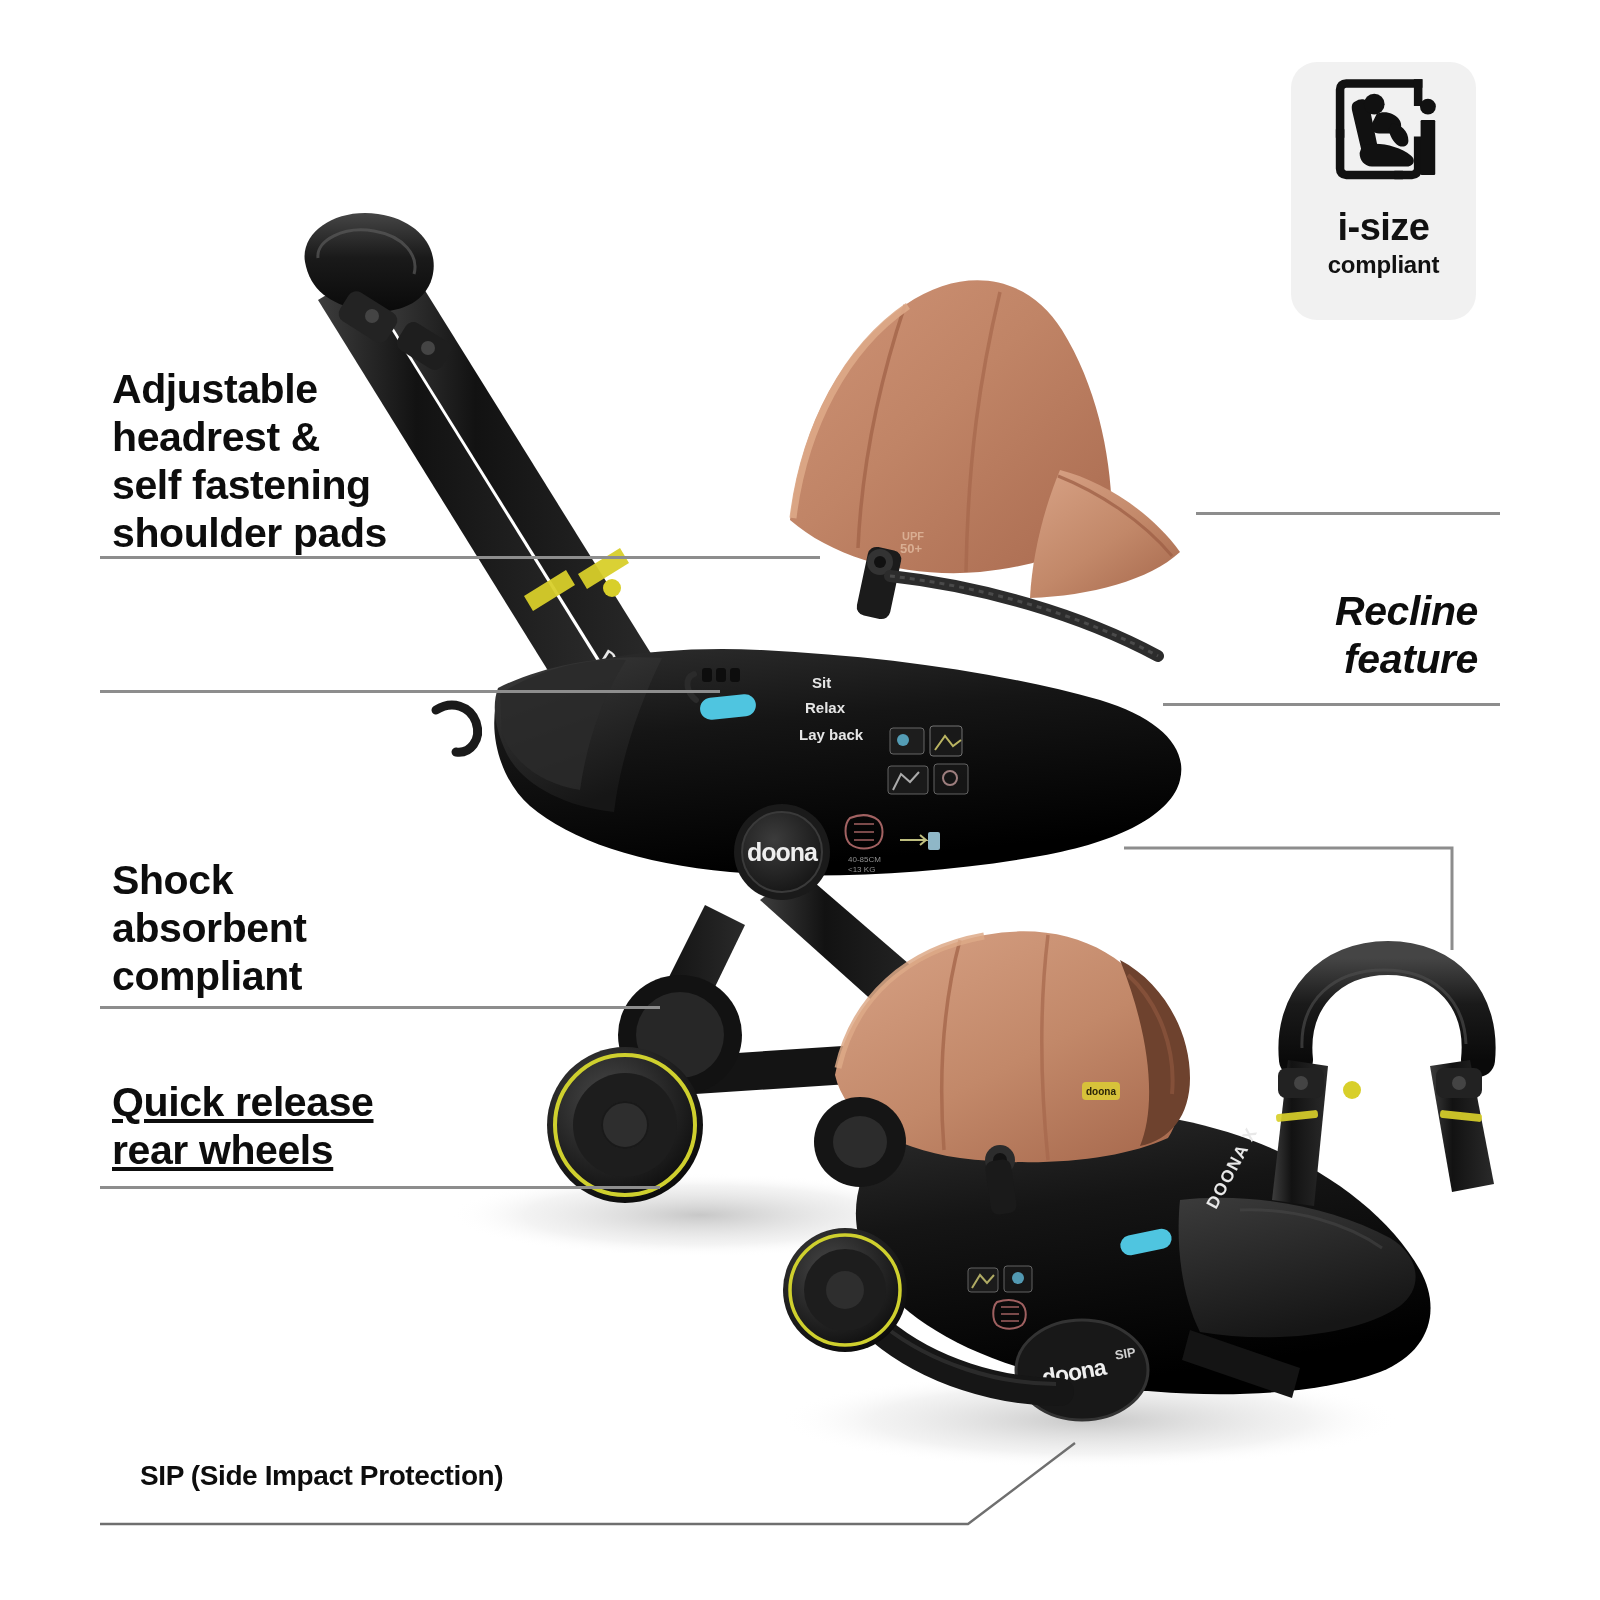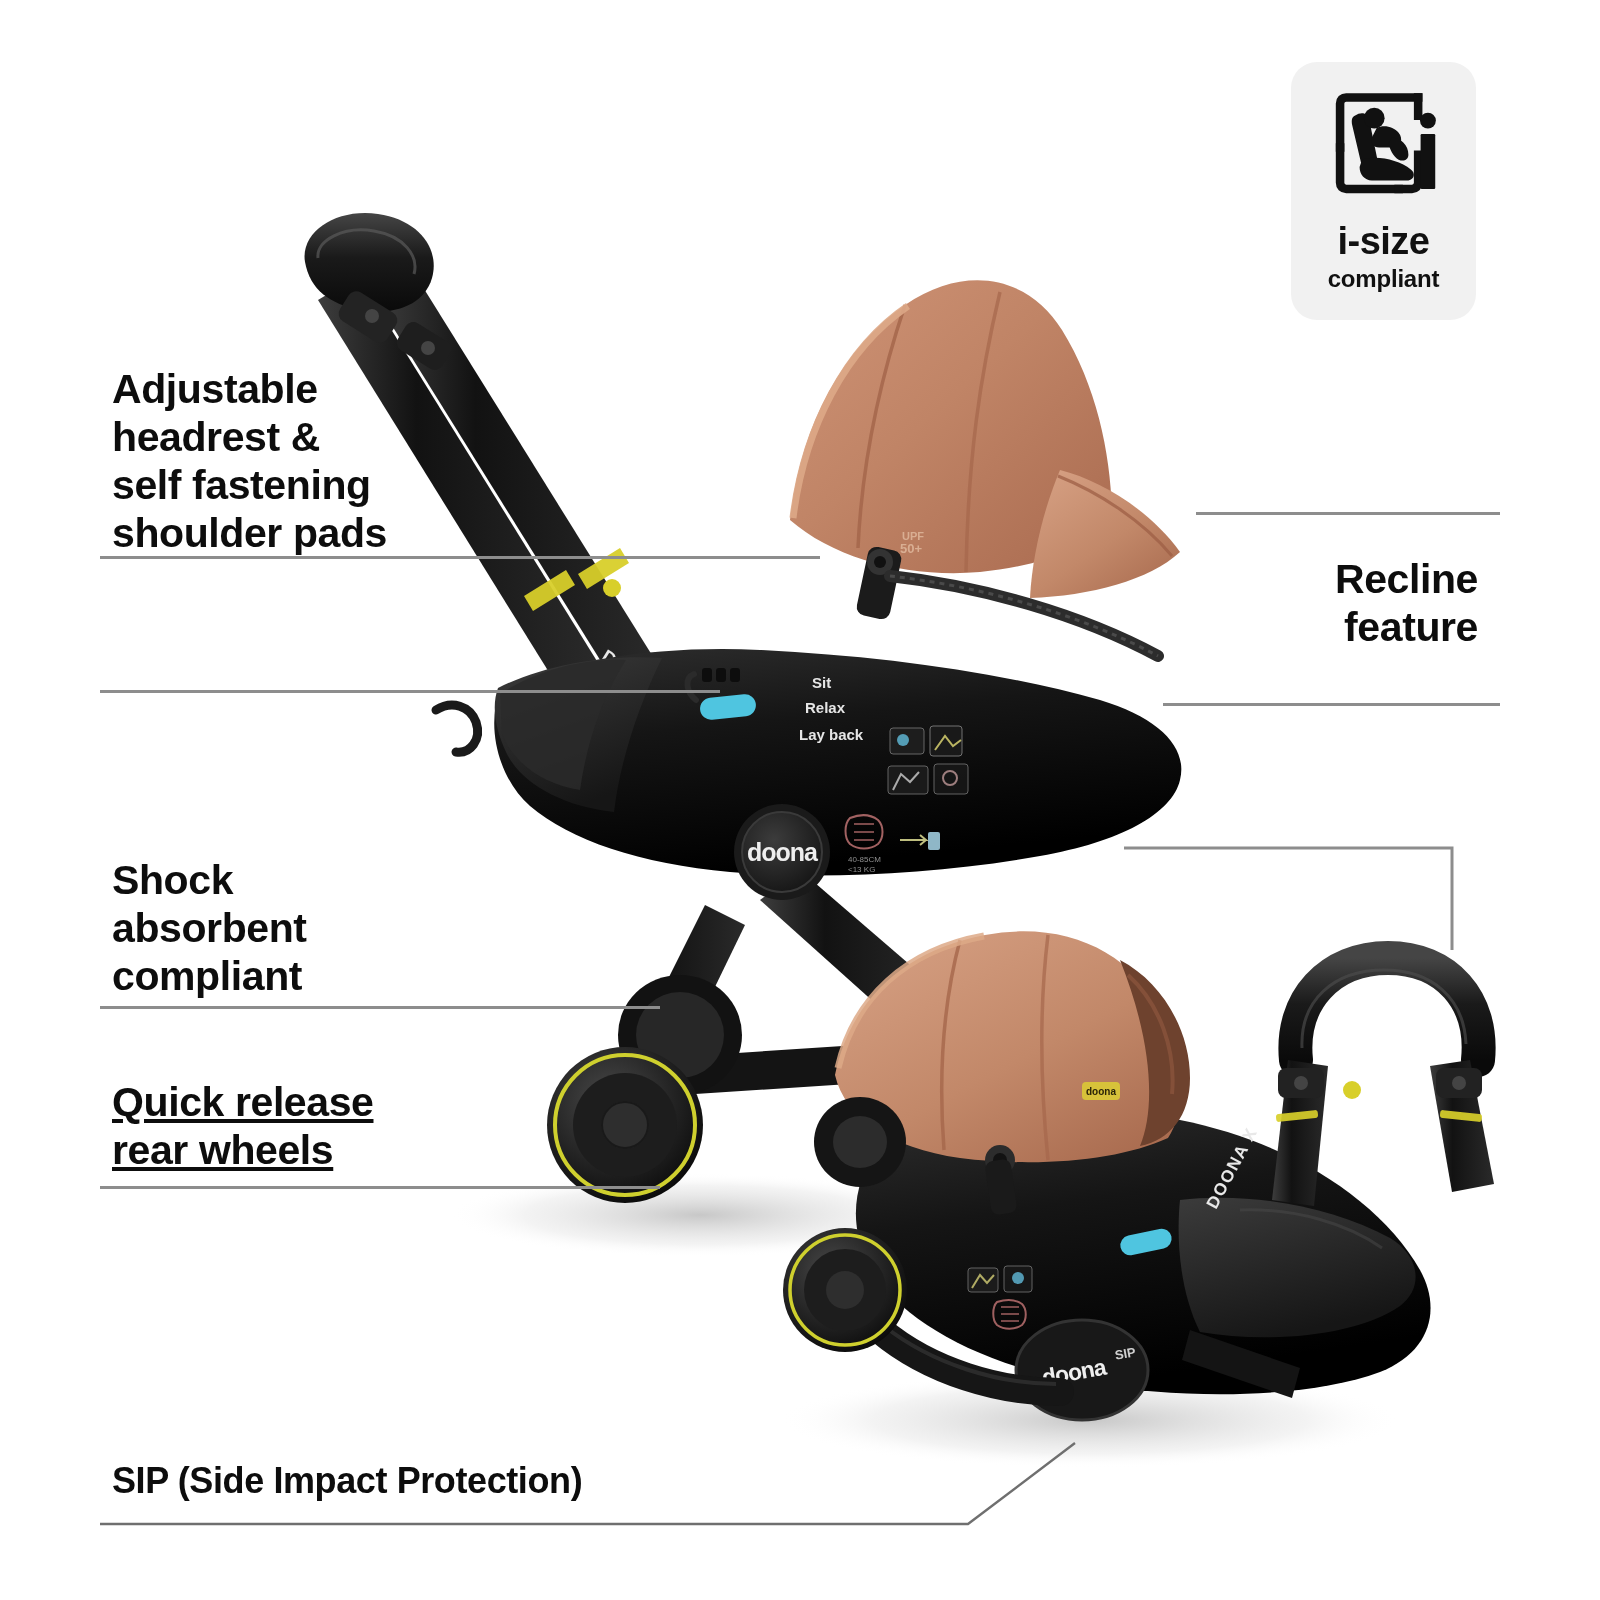--- a/index.html
+++ b/index.html
@@ -15,41 +15,41 @@
   .label {
     position:absolute;
     font-weight:700;
     font-size:41px;
     line-height:1.17;
     letter-spacing:-0.4px;
     color:#0d0d0d;
     white-space:pre-line;
   }
   .label.right { text-align:right; }
-  .label.big { font-size:36px; }
+  .label.big { font-size:28px;margin-left:28px; }
 
   .divider {
     position:absolute;
     height:3px;
     background:#8d8d8d;
   }
 
   
   #connectors { position:absolute; inset:0; pointer-events:none; }
 
   
   #isize {
     position:absolute;
     left:1291px; top:62px;
     width:185px; height:258px;
     background:#f1f1f1;
     border-radius:26px;
     display:flex; flex-direction:column;
     align-items:center; justify-content:flex-start;
-    padding-top:22px;
+    padding-top:8px;
   }
   #isize .glyph { width:122px; height:122px; }
   #isize .t1 {
     font-size:38px; font-weight:700; letter-spacing:-0.5px;
     margin-top:14px; color:#111;
   }
   #isize .t2 {
     font-size:24px; font-weight:700; letter-spacing:-0.2px;
     margin-top:2px; color:#111;
   }
@@ -346,21 +346,21 @@
   <div class="label" style="left:112px; top:857px; width:360px;">Shock
 absorbent
 compliant</div>
 
   <div class="label" style="left:112px; top:1079px; width:400px;text-decoration:underline;">Quick release
 rear wheels</div>
 
   <div class="label big" style="left:112px; top:1460px; width:700px;">SIP (Side Impact Protection)</div>
 
 
-  <div class="label right" style="right:122px; top:556px; width:420px;">Recline
+  <div class="label right" style="right:122px; top:588px; width:420px;font-style:italic;">Recline
 feature</div>
 
 
   <div id="isize">
     <svg class="glyph" viewBox="0 0 100 100">
 
       <path d="M14,52 L14,16 C14,13 16,11 19,11 L78,11" fill="none" stroke="#111" stroke-width="7" stroke-linecap="square"></path>
       <path d="M78,11 L78,26" fill="none" stroke="#111" stroke-width="7" stroke-linecap="square"></path>
       <path d="M14,52 L14,81 C14,84 16,86 19,86 L62,86" fill="none" stroke="#111" stroke-width="7" stroke-linecap="square"></path>
       <path d="M78,58 L78,81 C78,84 76,86 73,86 L62,86" fill="none" stroke="#111" stroke-width="7" stroke-linecap="square"></path>

